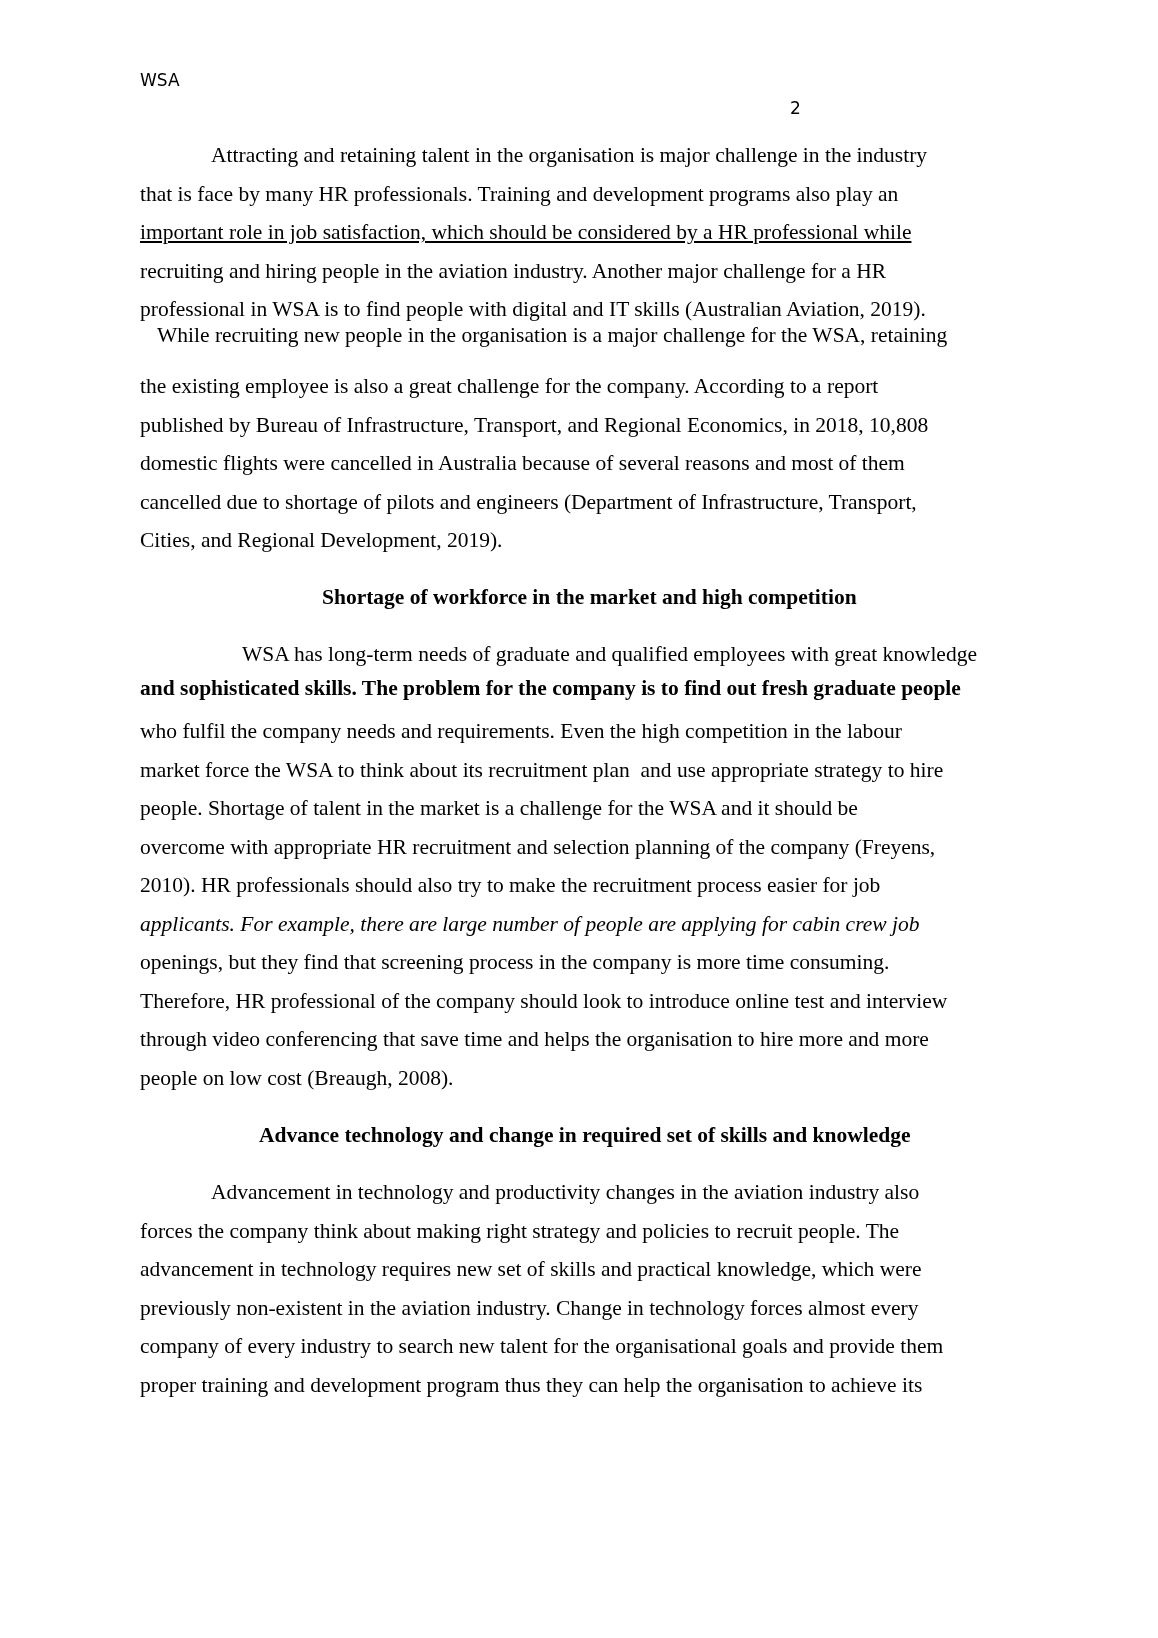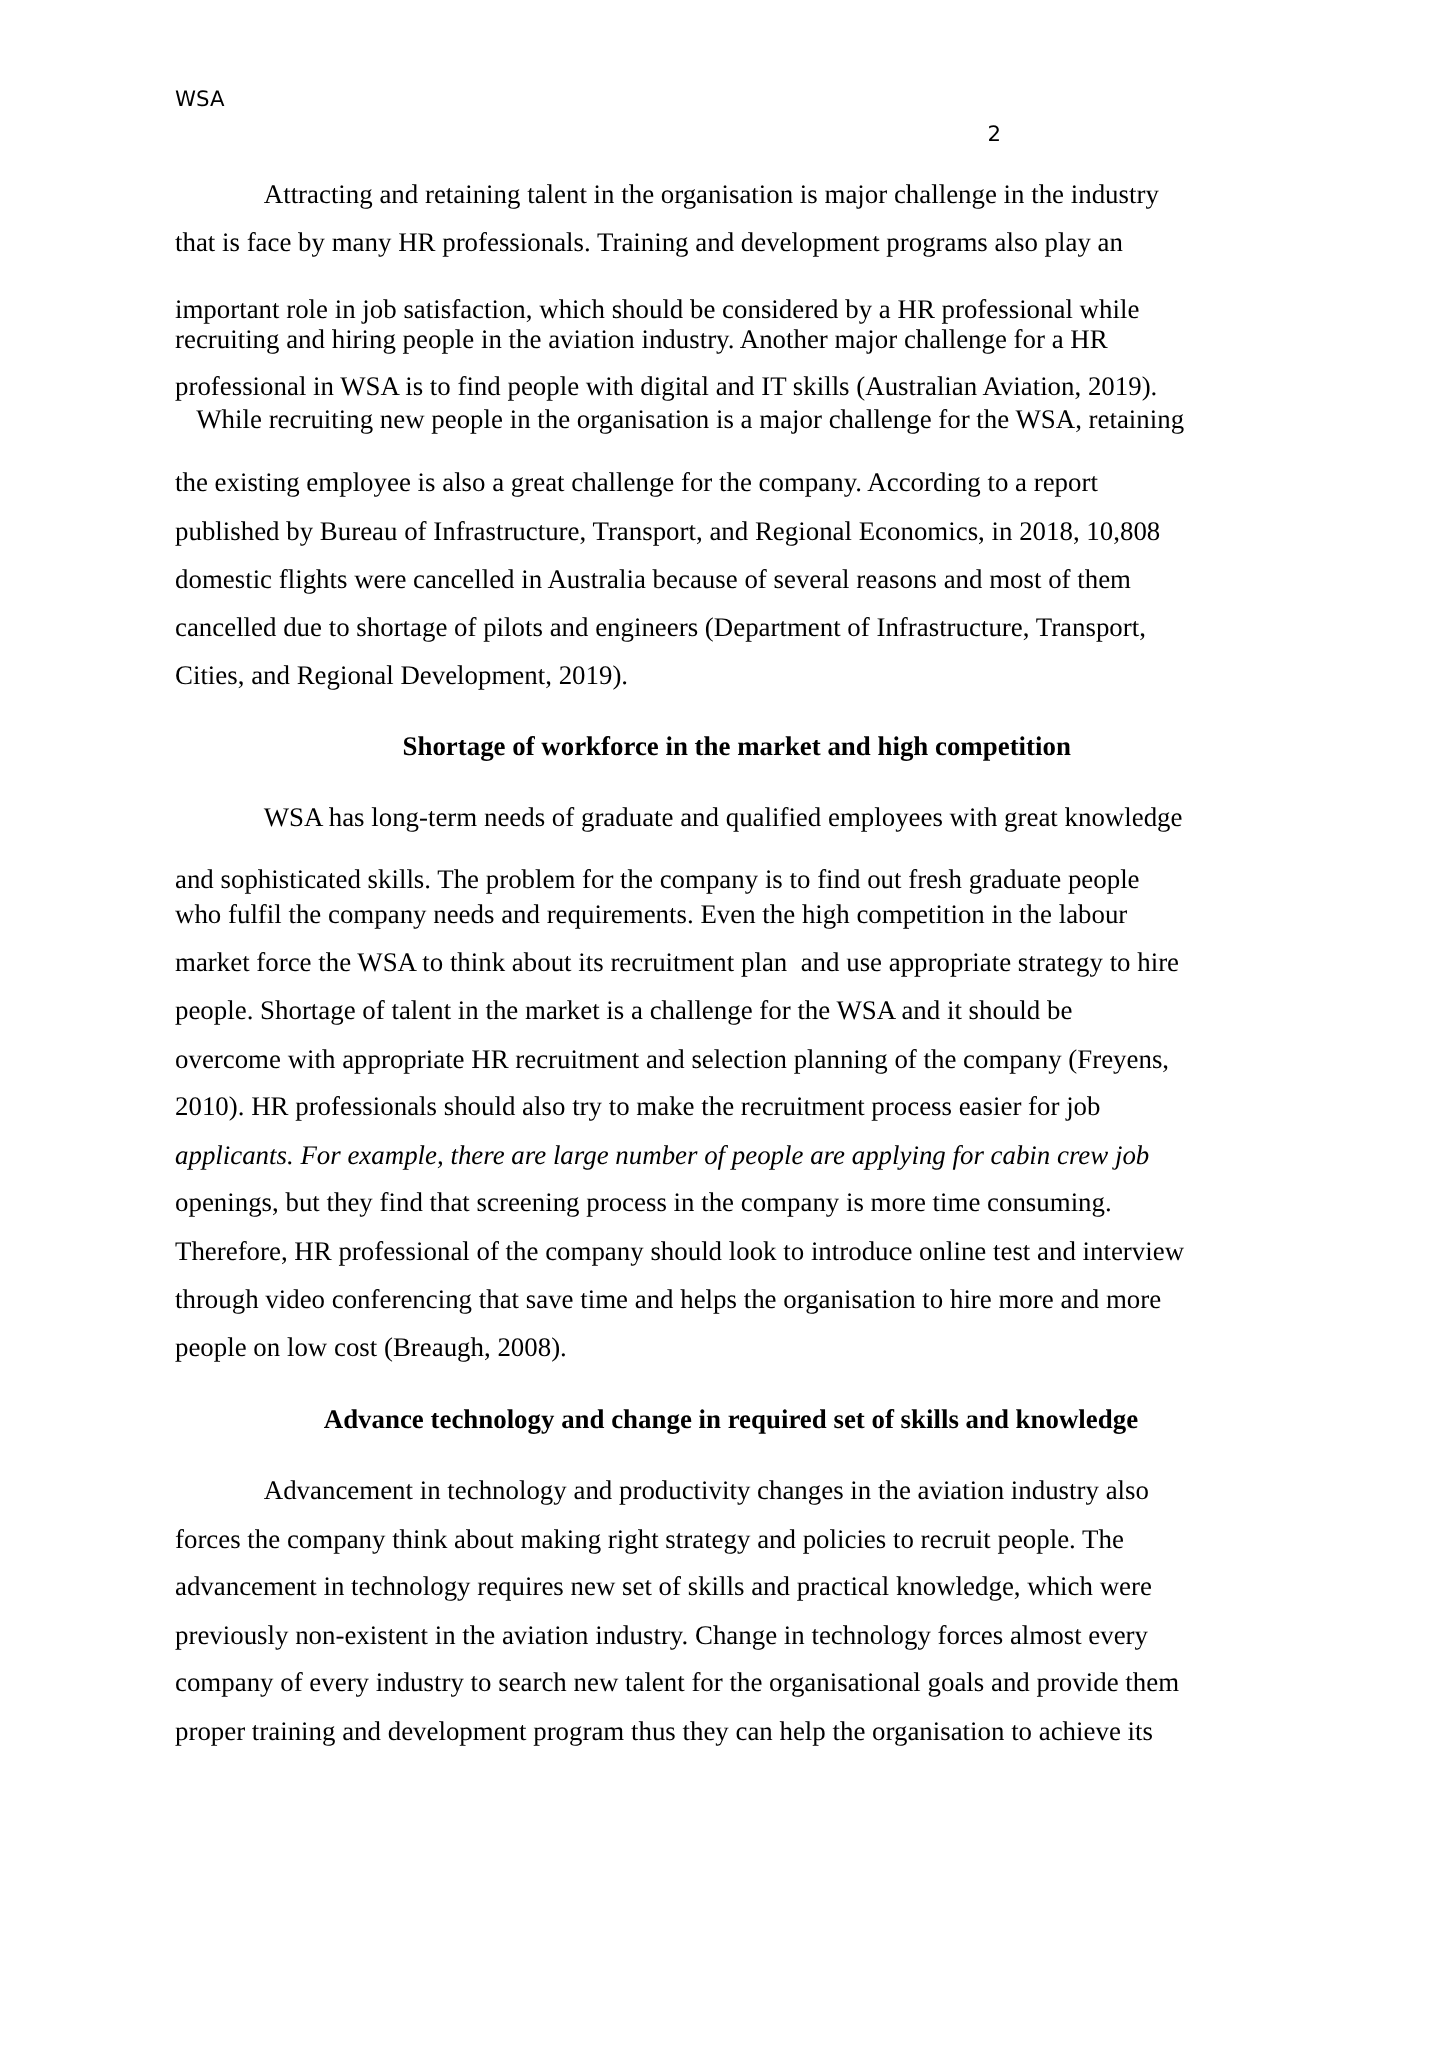--- a/index.html
+++ b/index.html
@@ -66,36 +66,36 @@
 <body>
 
 <div class="page">
 
   <div class="header-left">WSA</div>
   <div class="page-number">2</div>
 
   <div class="body-text" style="top:135px;">
     <div class="line indent" style="top:0px;">Attracting and retaining talent in the organisation is major challenge in the industry</div>
     <div class="line" style="top:38.5px;">that is face by many HR professionals. Training and development programs also play an</div>
-    <div class="line" style="top:92px;">important role in job satisfaction, which should be considered by a HR professional while</div>
+    <div class="line" style="top:77px;text-decoration:underline;">important role in job satisfaction, which should be considered by a HR professional while</div>
     <div class="line" style="top:115.5px;">recruiting and hiring people in the aviation industry. Another major challenge for a HR</div>
     <div class="line" style="top:154px;">professional in WSA is to find people with digital and IT skills (Australian Aviation, 2019).</div>
     <div class="line" style="top:180px;margin-left:17px;">While recruiting new people in the organisation is a major challenge for the WSA, retaining</div>
     <div class="line" style="top:231px;">the existing employee is also a great challenge for the company. According to a report</div>
     <div class="line" style="top:269.5px;">published by Bureau of Infrastructure, Transport, and Regional Economics, in 2018, 10,808</div>
     <div class="line" style="top:308px;">domestic flights were cancelled in Australia because of several reasons and most of them</div>
     <div class="line" style="top:346.5px;">cancelled due to shortage of pilots and engineers (Department of Infrastructure, Transport,</div>
     <div class="line" style="top:385px;">Cities, and Regional Development, 2019).</div>
   </div>
 
   <div class="heading" style="left:322px; top:577px;text-align:center;">Shortage of workforce in the market and high competition</div>
 
   <div class="body-text" style="top:634px;">
-    <div class="line indent" style="top:0px;">WSA has long-term needs of graduate and qualified employees with great knowledge</div>
-    <div class="line" style="top:49px;">and sophisticated skills. The problem for the company is to find out fresh graduate people</div>
+    <div class="line indent" style="top:0px;margin-left:31px;">WSA has long-term needs of graduate and qualified employees with great knowledge</div>
+    <div class="line" style="top:34px;font-weight:bold;">and sophisticated skills. The problem for the company is to find out fresh graduate people</div>
     <div class="line" style="top:77px;">who fulfil the company needs and requirements. Even the high competition in the labour</div>
     <div class="line" style="top:115.5px;">market force the WSA to think about its recruitment plan  and use appropriate strategy to hire</div>
     <div class="line" style="top:154px;text-align:center;">people. Shortage of talent in the market is a challenge for the WSA and it should be</div>
     <div class="line" style="top:192.5px;">overcome with appropriate HR recruitment and selection planning of the company (Freyens,</div>
     <div class="line" style="top:231px;">2010). HR professionals should also try to make the recruitment process easier for job</div>
     <div class="line" style="top:269.5px;font-style:italic;">applicants. For example, there are large number of people are applying for cabin crew job</div>
     <div class="line" style="top:308px;">openings, but they find that screening process in the company is more time consuming.</div>
     <div class="line" style="top:346.5px;">Therefore, HR professional of the company should look to introduce online test and interview</div>
     <div class="line" style="top:385px;">through video conferencing that save time and helps the organisation to hire more and more</div>
     <div class="line" style="top:423.5px;">people on low cost (Breaugh, 2008).</div>

